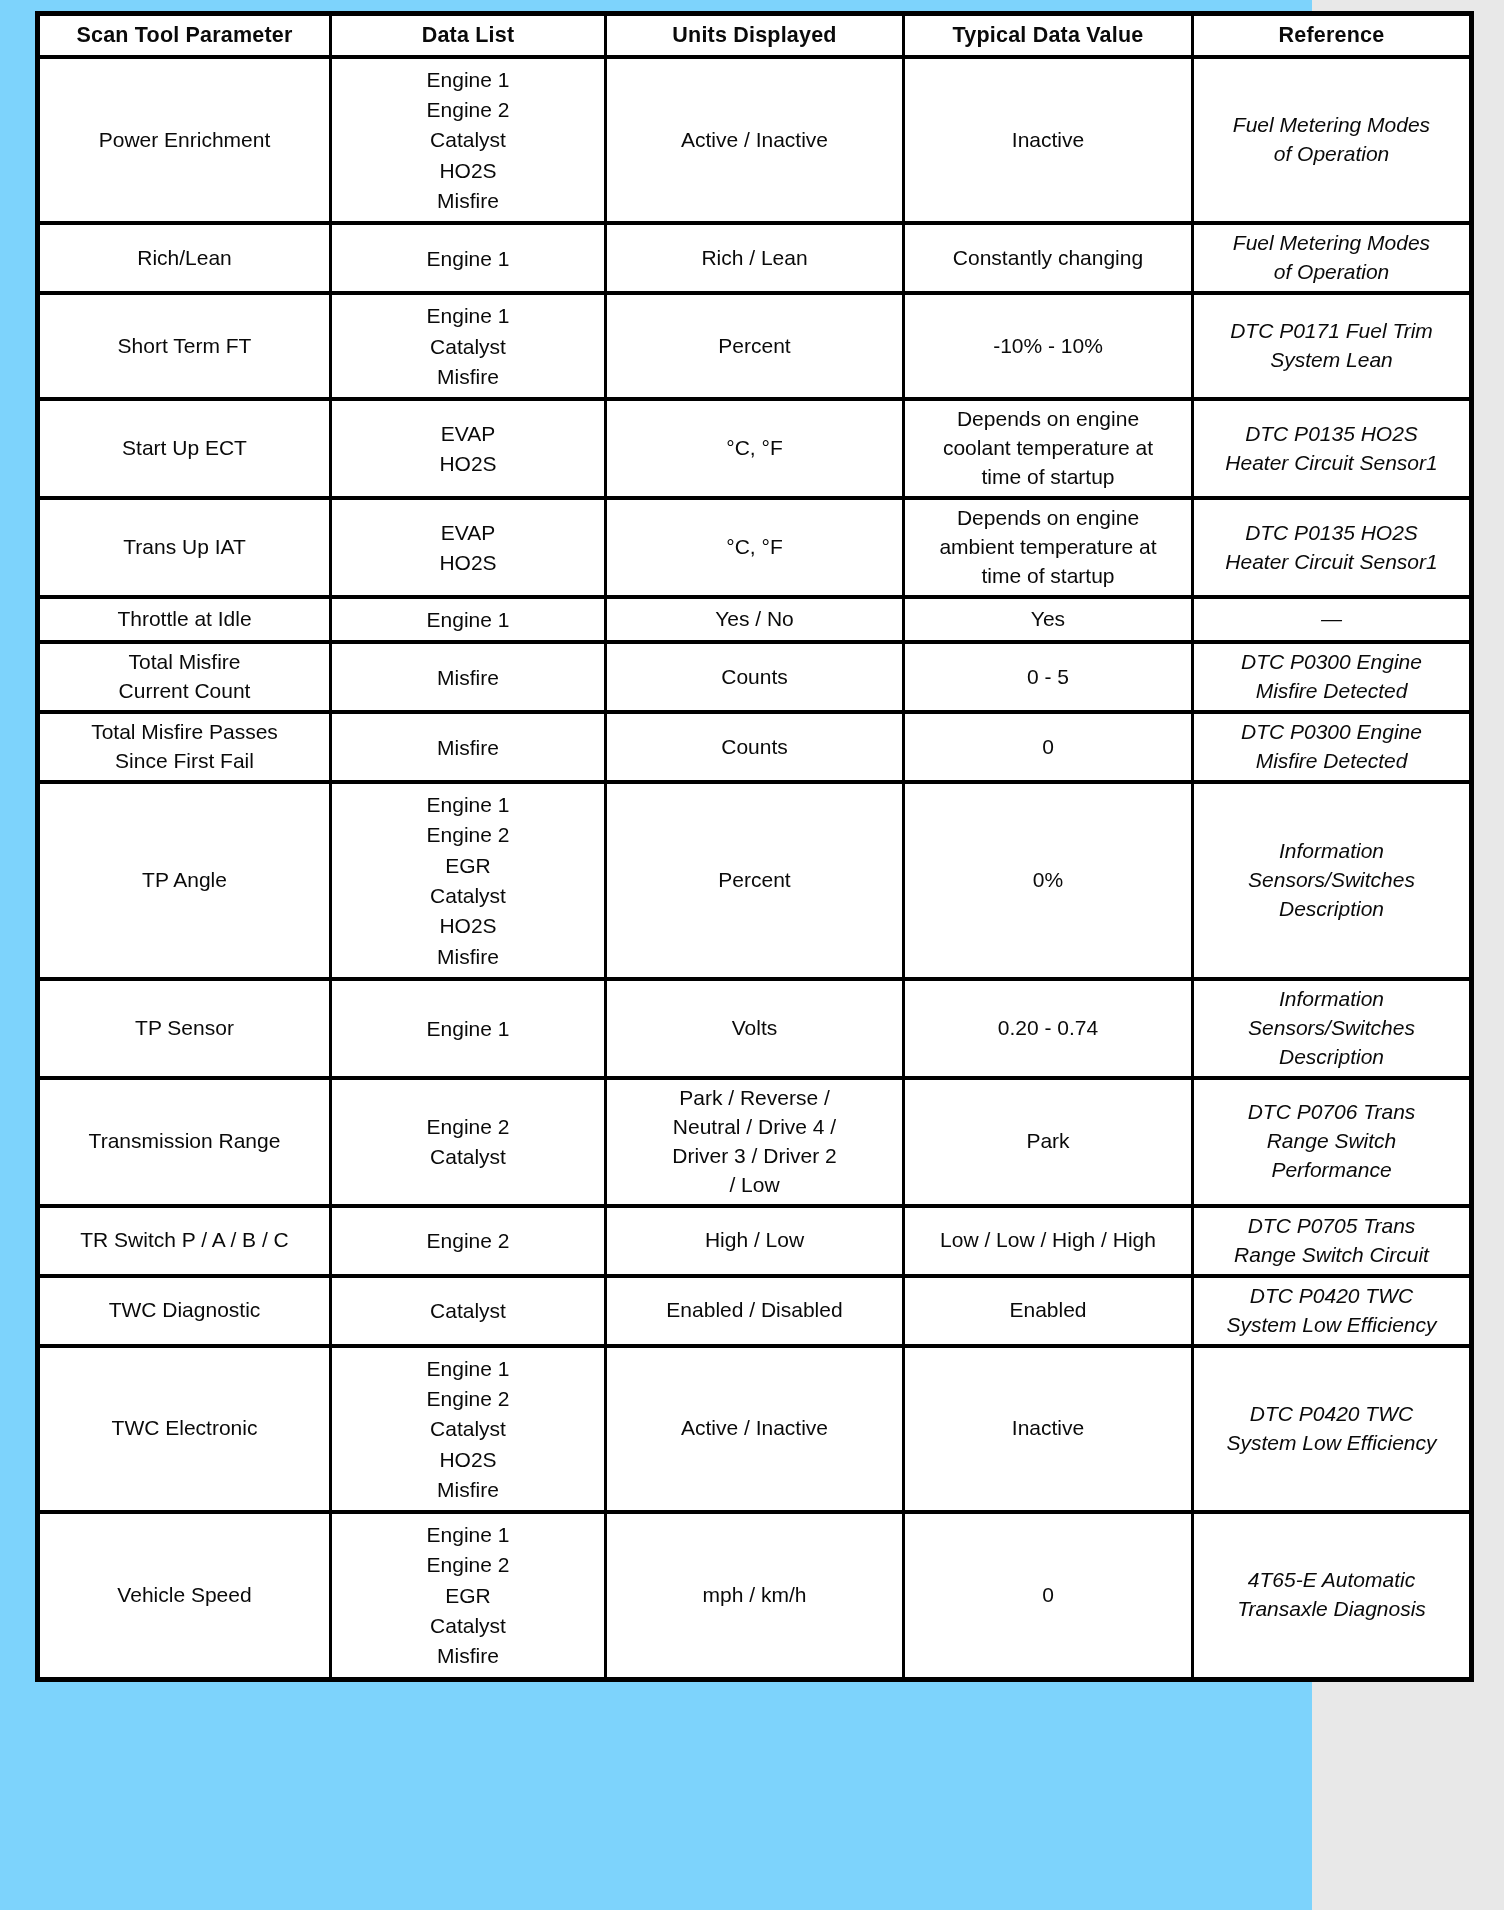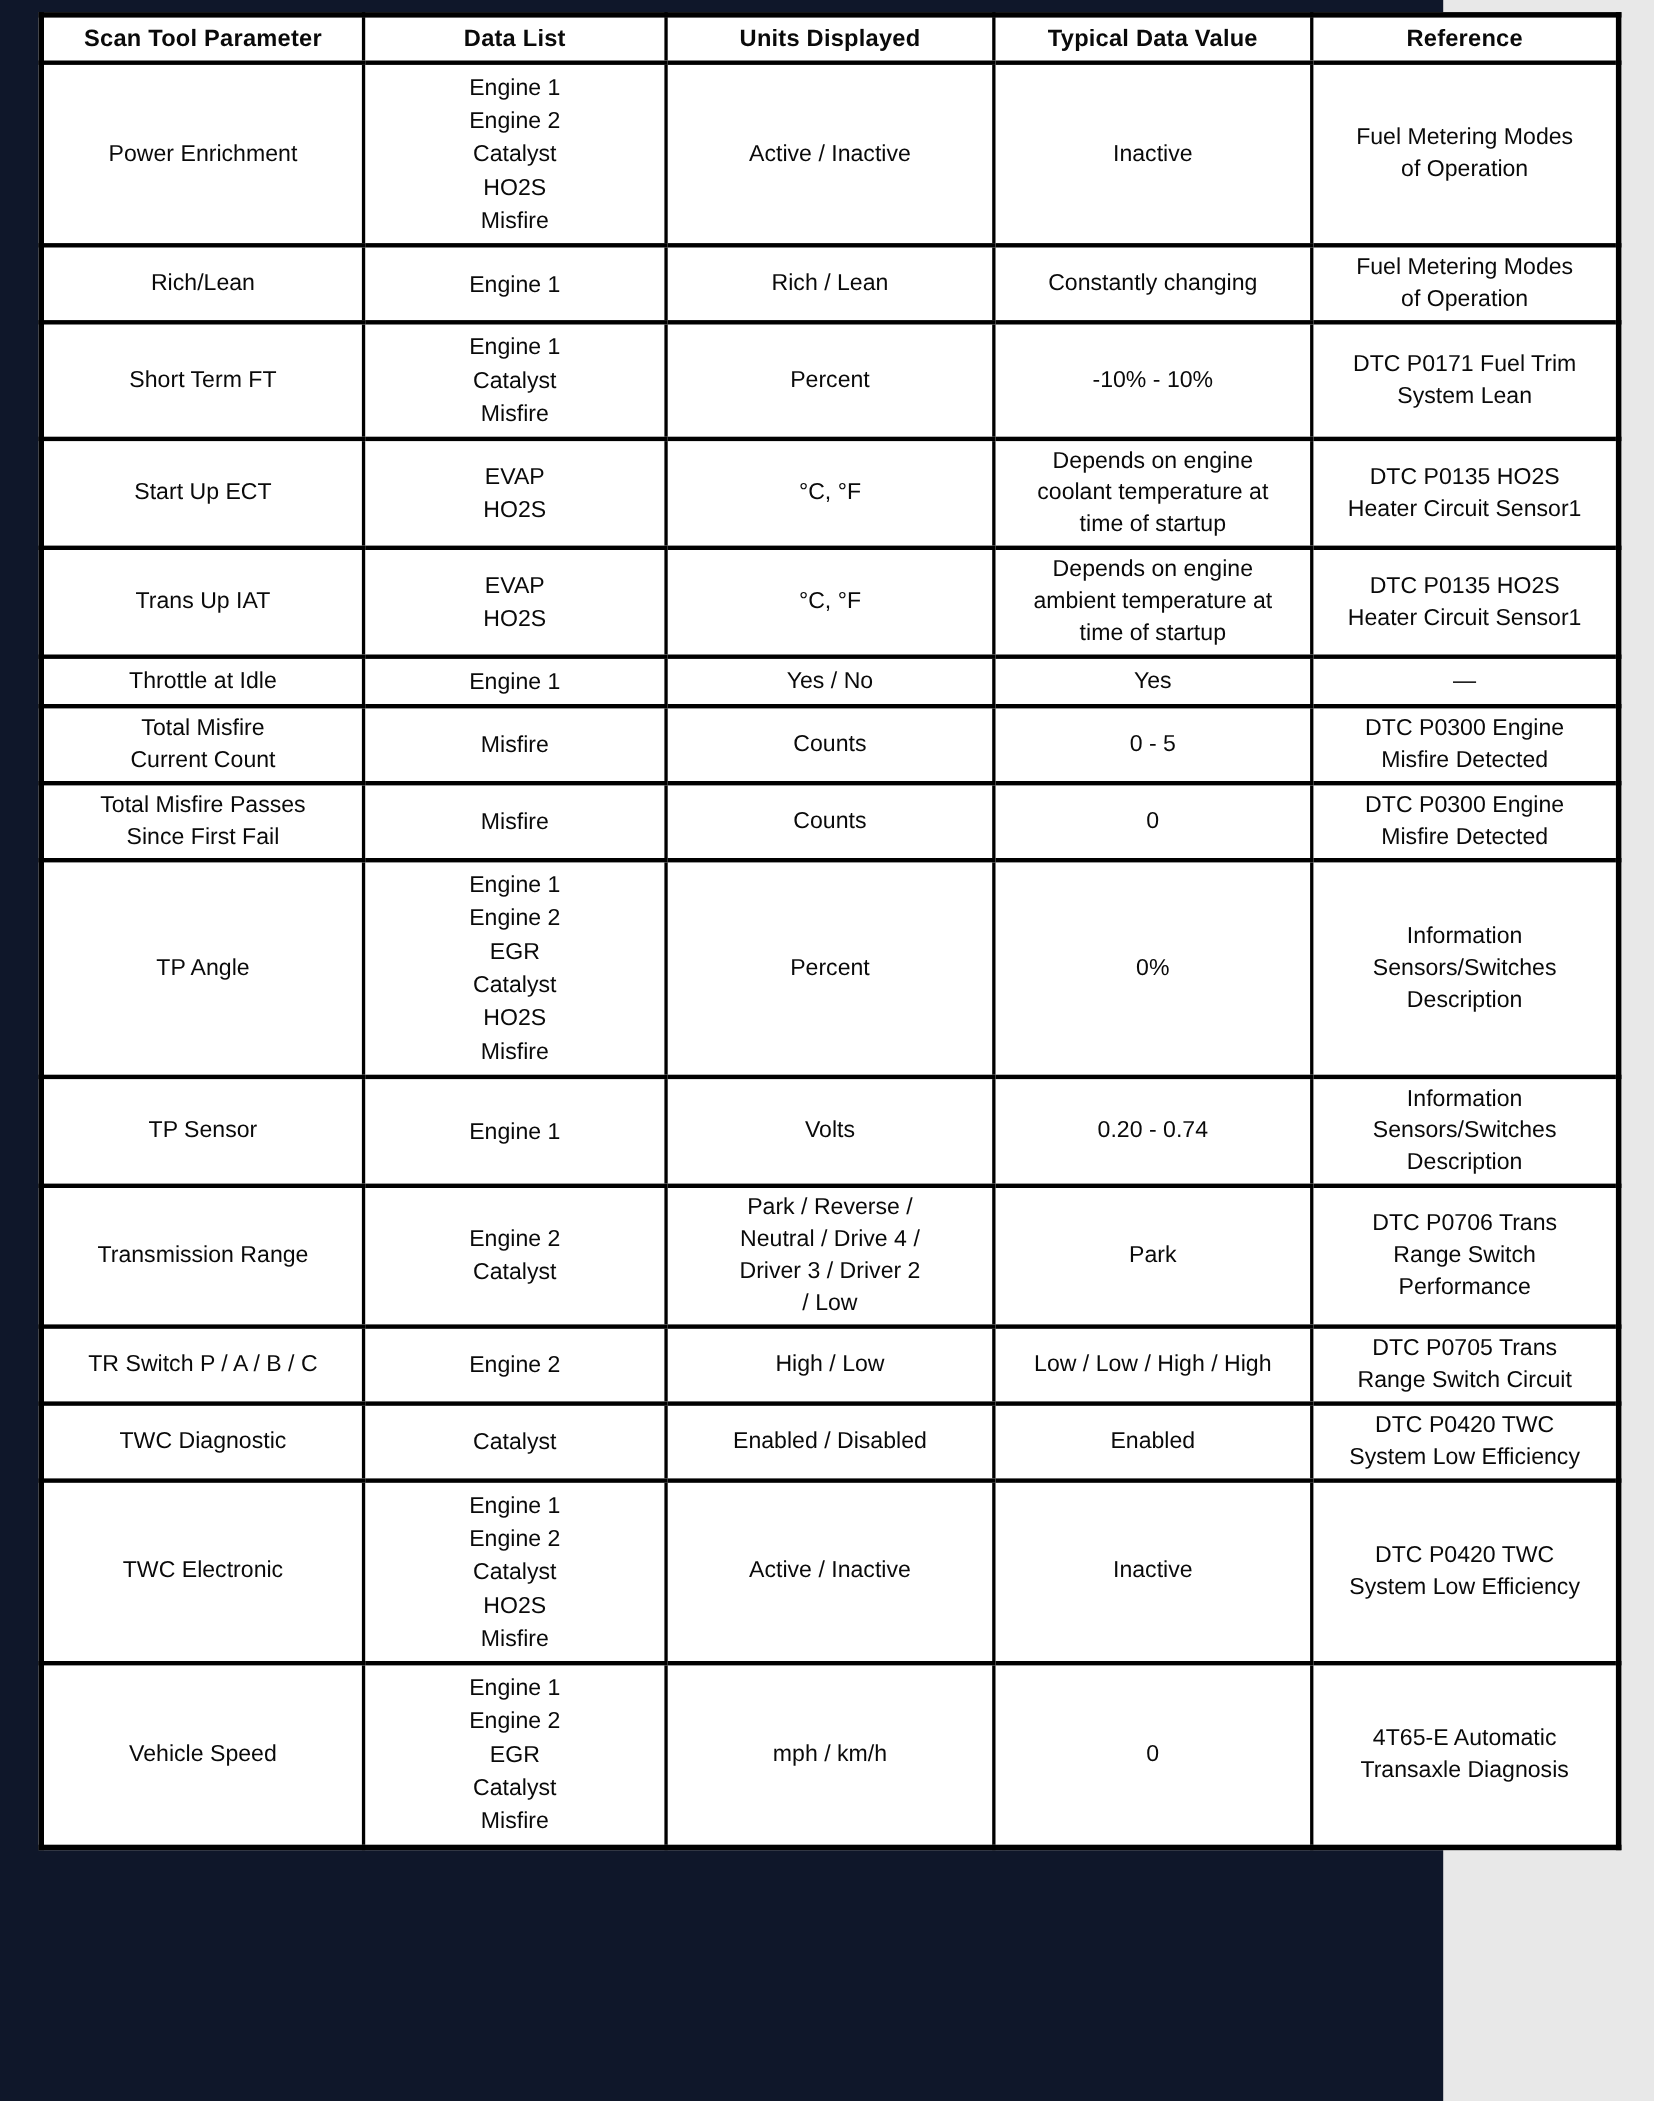--- a/index.html
+++ b/index.html
@@ -4,21 +4,21 @@
 <style>
   html, body {
     margin: 0;
     padding: 0;
     background: #e8e8e8;
   }
   .page {
     position: relative;
     width: 1312px;
     height: 1910px;
-    background: #0f172a;
+    background: #7dd3fc;
     font-family: "Liberation Sans", "DejaVu Sans", sans-serif;
     color: #0a0a0a;
   }
   table.scan-table {
     position: absolute;
     left: 35px;
     top: 11px;
     width: 1434px;
     border-collapse: collapse;
     table-layout: fixed;
@@ -46,20 +46,21 @@
     padding: 4px 5px;
   }
   .line {
     line-height: 1.38;
   }
   .dl-line {
     line-height: 1.3;
     margin: 3px 0;
   }
   td.cell-reference {
+    font-style: italic;
   }
 </style>
 </head>
 <body>
 
 <div class="page">
   <table class="scan-table">
     <colgroup>
       <col style="width:293px">
       <col style="width:275px">

